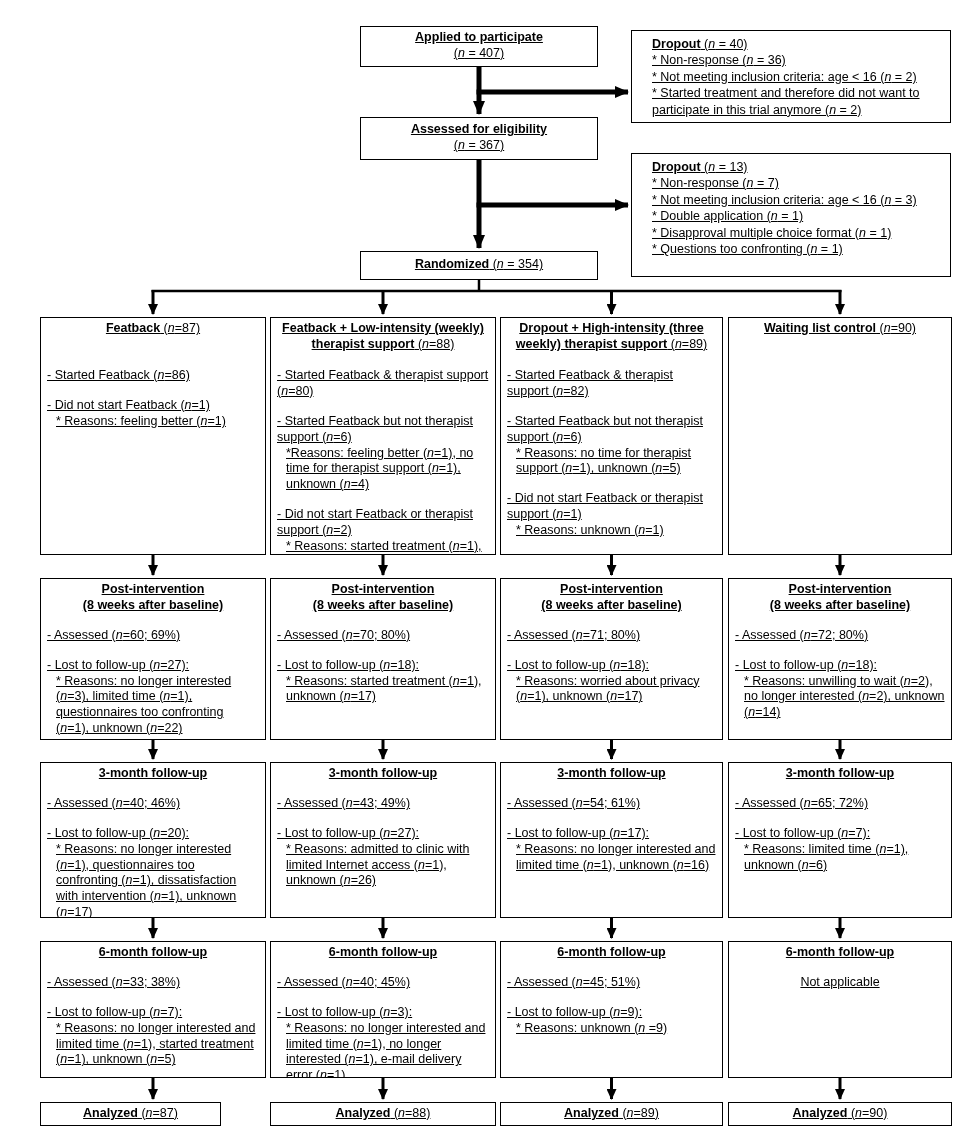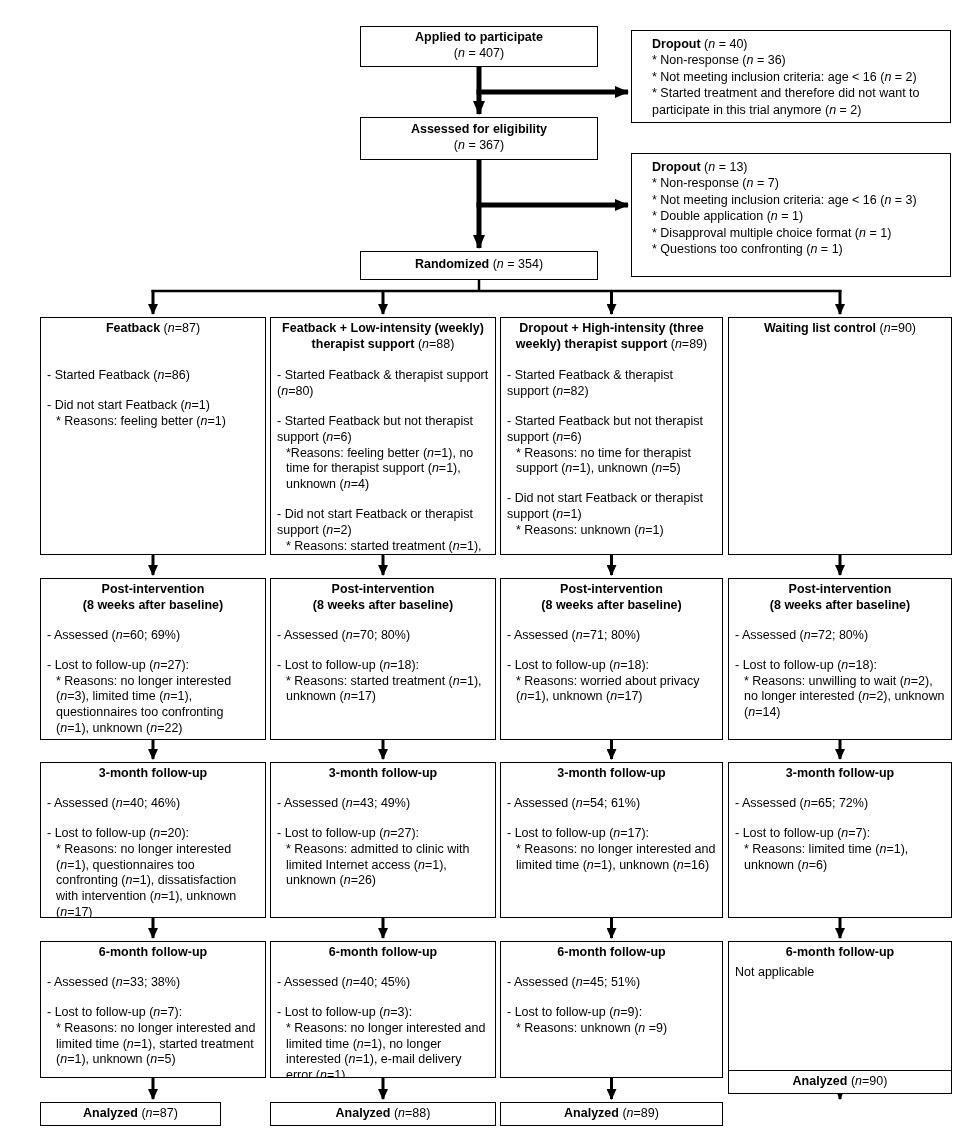--- a/index.html
+++ b/index.html
@@ -1,30 +1,30 @@
 <!DOCTYPE html>
 <html><head>
 <meta charset="utf-8">
 <style>
   * { margin:0; padding:0; box-sizing:border-box; }
   html,body { background:#ffffff; }
   body { font-family:"Liberation Sans", sans-serif; color:#000; }
   .canvas { position:relative; width:966px; height:1146px; background:#fff; overflow:hidden; }
   svg.conn { position:absolute; left:0; top:0; pointer-events:none; }
   .box { position:absolute; border:1.5px solid #000; background:#fff; font-size:12.5px;
-         line-height:1.27; padding:3px 6px 4px; overflow:hidden; }
+         line-height:1.27; padding:3px 6px 4px; overflow:hidden;text-decoration:underline; }
   .box .title { text-align:center; }
   .box .title b { font-weight:bold; }
   .title.tall { min-height:33px; }
   .tc { display:flex; flex-direction:column; justify-content:center; }
   .tc .title { width:100%; }
   .dropout { text-align:left; padding:5px 20px; line-height:1.31; }
   .p { margin-top:14px; }
   .sub { margin-left:9px; }
-  .center { margin-top:4px; }
+  .center { text-align:center; margin-top:14px; }
   i { font-style:italic; }
 </style>
 </head>
 <body>
 
 <div class="canvas">
 
   <svg class="conn" width="966" height="1146" viewBox="0 0 966 1146">
     <defs>
       <marker id="ab" markerUnits="userSpaceOnUse" markerWidth="14" markerHeight="12" refX="13" refY="6" orient="auto">
@@ -285,19 +285,19 @@
   <div class="box tc" style="left:270px;top:1102px;width:226px;height:24px">
     <div class="title">
         <div class=""><b>Analyzed</b> (<i>n</i>=88)</div>
       </div>
   </div>
   <div class="box tc" style="left:500px;top:1102px;width:223px;height:24px">
     <div class="title">
         <div class=""><b>Analyzed</b> (<i>n</i>=89)</div>
       </div>
   </div>
-  <div class="box tc" style="left:728px;top:1070px;width:224px;height:24px">
+  <div class="box tc" style="left:728px;top:1102px;width:224px;height:24px">
     <div class="title">
         <div class=""><b>Analyzed</b> (<i>n</i>=90)</div>
       </div>
   </div>
 
 </div>
 
 </body></html>

